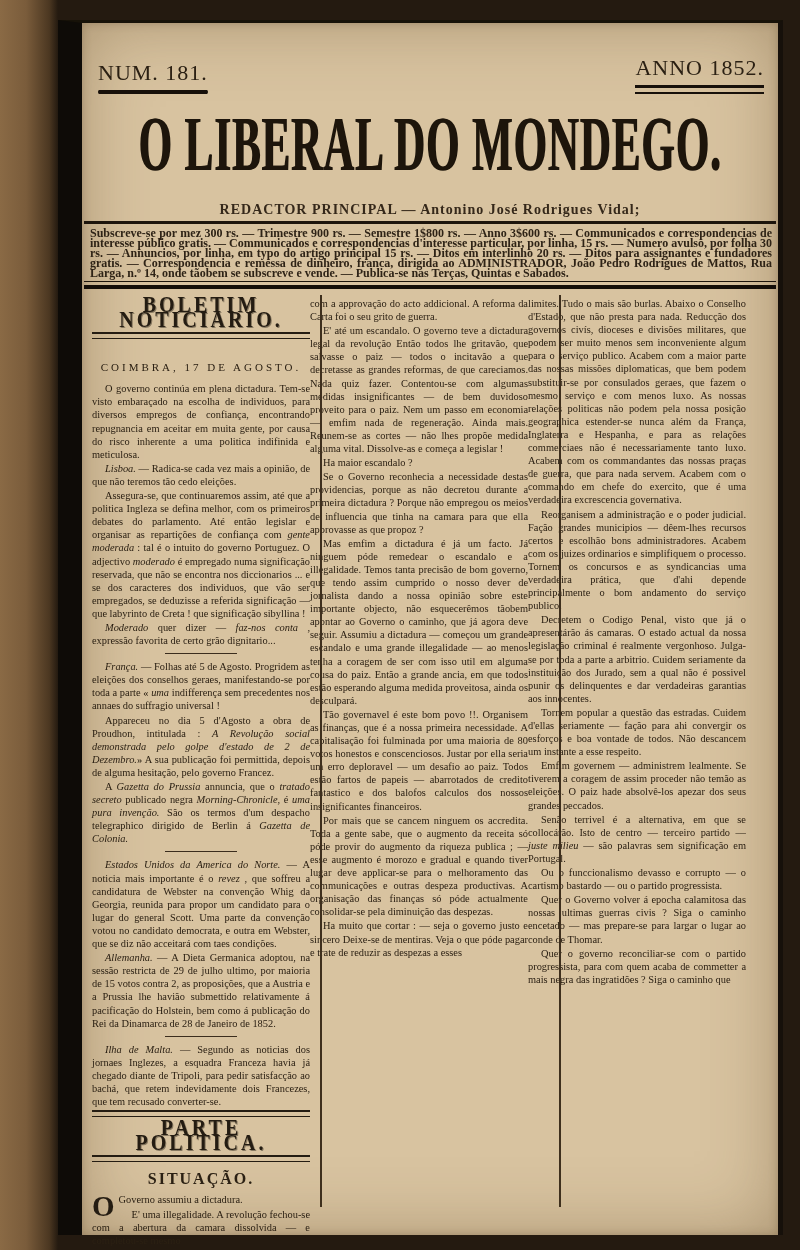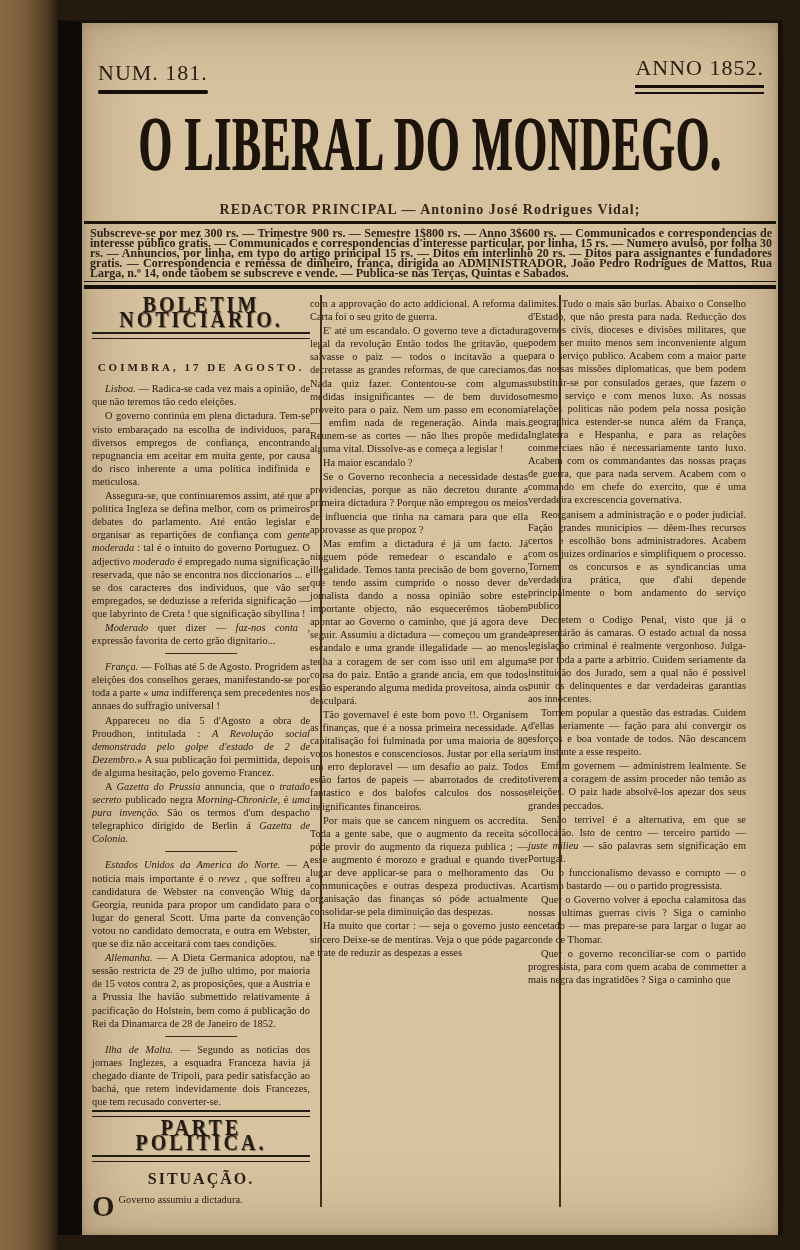--- a/index.html
+++ b/index.html
@@ -68,21 +68,21 @@
   .it{font-style:italic;}
   .orn-head{margin:2px 0 6px;text-align:center;}
   .orn-text{
     display:inline-block;font-size:20px;font-weight:bold;letter-spacing:3px;
     color:#241c12;text-shadow:1px 1px 0 rgba(36,28,18,0.45);
     transform:scaleY(1.15);transform-origin:center;
   }
   .dbl-rule{height:4px;border-top:2px solid #241c12;border-bottom:1px solid #241c12;margin-top:4px;}
   .dbl-rule.above{margin:0 0 5px;}
   .dateline{
-    text-align:center;font-size:11px;font-weight:bold;letter-spacing:3px;
+    text-align:center;font-size:11px;font-weight:normal;letter-spacing:3px;
     margin:22px 0 8px;text-indent:0;
   }
   .art-title{
     text-align:center;font-size:16px;font-weight:bold;letter-spacing:2px;
     margin:10px 0 8px;
   }
   .short-rule{width:72px;border-top:1.5px solid #3b2d1d;margin:6px auto 6px;}
   .dropcap{
     float:left;font-size:29px;line-height:24px;font-weight:bold;
     padding:1px 4px 0 0;color:#241c12;
@@ -114,36 +114,37 @@
     <div class="editor-line">REDACTOR PRINCIPAL — Antonino José Rodrigues Vidal;</div>
     <div class="rule-thin"></div>
 
     <div class="subscription">Subscreve-se por mez 300 rs. — Trimestre 900 rs. — Semestre 1$800 rs. — Anno 3$600 rs. — Communicados e correspondencias de interesse público gratis. — Communicados e correspondencias d'interesse particular, por linha, 15 rs. — Numero avulso, por folha 30 rs. — Annuncios, por linha, em typo do artigo principal 15 rs. — Ditos em interlinho 20 rs. — Ditos para assignantes e fundadores gratis. — Correspondencia e remessa de dinheiro, franca, dirigida ao ADMINISTRADOR, João Pedro Rodrigues de Mattos, Rua Larga, n.º 14, onde tãobem se subscreve e vende. — Publica-se nas Terças, Quintas e Sabados.</div>
     <div class="rule-heavy"></div>
 
     <div class="cols">
       <div class="col">
           <div class="orn-head"><span class="orn-text">BOLETIM NOTICIARIO.</span><div class="dbl-rule"></div></div>
           <div class="dateline">COIMBRA, 17 DE AGOSTO.</div>
+          <p><span>O governo continúa em plena dictadura. Tem-se visto embaraçado na escolha de individuos, para diversos empregos de confiança, encontrando repugnancia em aceitar em muita gente, por causa do risco inherente a uma politica indifinida e meticulosa.</span></p>
           <p><span class="it">Lisboa.</span><span> — Radica-se cada vez mais a opinião, de que não teremos tão cedo eleições.</span></p>
-          <p><span>O governo continúa em plena dictadura. Tem-se visto embaraçado na escolha de individuos, para diversos empregos de confiança, encontrando repugnancia em aceitar em muita gente, por causa do risco inherente a uma politica indifinida e meticulosa.</span></p>
           <p><span>Assegura-se, que continuaremos assim, até que a politica Ingleza se defina melhor, com os primeiros debates do parlamento. Até então legislar e organisar as repartições de confiança com </span><span class="it">gente moderada</span><span> : tal é o intuito do governo Portuguez. O adjectivo </span><span class="it">moderado</span><span> é empregado numa significação reservada, que não se encontra nos diccionarios ... e se dos caracteres dos individuos, que vão ser empregados, se deduzisse a referida significação — que labyrinto de Creta ! que significação sibyllina !</span></p>
           <p><span class="it">Moderado</span><span> quer dizer — </span><span class="it">faz-nos conta</span><span> , expressão favorita de certo grão dignitario...</span></p>
           <div class="short-rule"></div>
           <p><span class="it">França.</span><span> — Folhas até 5 de Agosto. Progridem as eleições dos conselhos geraes, manifestando-se por toda a parte « </span><span class="it">uma</span><span> indifferença sem precedentes nos annaes do suffragio universal !</span></p>
           <p><span>Appareceu no dia 5 d'Agosto a obra de Proudhon, intitulada : </span><span class="it">A Revolução social demonstrada pelo golpe d'estado de 2 de Dezembro.</span><span>» A sua publicação foi permittida, depois de alguma hesitação, pelo governo Francez.</span></p>
           <p><span>A </span><span class="it">Gazetta do Prussia</span><span> annuncia, que o </span><span class="it">tratado secreto</span><span> publicado negra </span><span class="it">Morning-Chronicle</span><span>, é </span><span class="it">uma pura invenção.</span><span> São os termos d'um despacho telegraphico dirigido de Berlin á </span><span class="it">Gazetta de Colonia.</span></p>
           <div class="short-rule"></div>
           <p><span class="it">Estados Unidos da America do Norte.</span><span> — A noticia mais importante é o </span><span class="it">revez</span><span> , que soffreu a candidatura de Webster na convenção Whig da Georgia, reunida para propor um candidato para o lugar do general Scott. Uma parte da convenção votou no candidato democrata, e outra em Webster, que se diz não acceitará com taes condições.</span></p>
           <p><span class="it">Allemanha.</span><span> — A Dieta Germanica adoptou, na sessão restricta de 29 de julho ultimo, por maioria de 15 votos contra 2, as proposições, que a Austria e a Prussia lhe havião submettido relativamente á pacificação do Holstein, bem como á publicação do Rei da Dinamarca de 28 de Janeiro de 1852.</span></p>
           <div class="short-rule"></div>
           <p><span class="it">Ilha de Malta.</span><span> — Segundo as noticias dos jornaes Inglezes, a esquadra Franceza havia já chegado diante de Tripoli, para pedir satisfacção ao bachá, que retem indevidamente dois Francezes, que tem recusado converter-se.</span></p>
           <div class="orn-head"><div class="dbl-rule above"></div><span class="orn-text">PARTE POLITICA.</span><div class="dbl-rule"></div></div>
           <div class="art-title">SITUAÇÃO.</div>
           <p class="noindent"><span class="dropcap">O</span><span> Governo assumiu a dictadura.</span></p>
+          <p><span>E' uma illegalidade. A revolução fechou-se com a abertura da camara dissolvida — e completou-se mesmo</span></p>
         </div>
       <div class="col">
           <p class="noindent"><span>com a approvação do acto addicional. A reforma da Carta foi o seu grito de guerra.</span></p>
           <p><span>E' até um escandalo. O governo teve a dictadura legal da revolução Então todos lhe gritavão, que salvasse o paiz — todos o incitavão a que decretasse as grandes reformas, de que careciamos. Nada quiz fazer. Contentou-se com algumas medidas insignificantes — de bem duvidoso proveito para o paiz. Nem um passo em economia — emfim nada de regeneração. Ainda mais. Reunem-se as cortes — não lhes propõe medida alguma vital. Dissolve-as e começa a legislar !</span></p>
           <p><span>Ha maior escandalo ?</span></p>
           <p><span>Se o Governo reconhecia a necessidade destas providencias, porque as não decretou durante a primeira dictadura ? Porque não empregou os meios de influencia que tinha na camara para que ella approvasse as que propoz ?</span></p>
           <p><span>Mas emfim a dictadura é já um facto. Já ninguem póde remedear o escandalo e a illegalidade. Temos tanta precisão de bom governo, que tendo assim cumprido o nosso dever de jornalista dando a nossa opinião sobre este importante objecto, não esquecerêmos tãobem apontar ao Governo o caminho, que já agora deve seguir. Assumiu a dictadura — começou um grande escandalo e uma grande illegalidade — ao menos tenha a coragem de ser com isso util em alguma cousa do paiz. Então a grande ancia, em que todos estão esperando alguma medida proveitosa, ainda os desculpará.</span></p>
           <p><span>Tão governavel é este bom povo !!. Organisem as finanças, que é a nossa primeira necessidade. A capitalisação foi fulminada por uma maioria de 80 votos honestos e conscenciosos. Justar por ella seria um erro deploravel — um desafio ao paiz. Todos estão fartos de papeis — abarrotados de credito fantastico e dos balofos calculos dos nossos insignificantes financeiros.</span></p>
           <p><span>Por mais que se cancem ninguem os accredita. Toda a gente sabe, que o augmento da receita só póde provir do augmento da riqueza publica ; — esse augmento é morozo e gradual e quando tiver lugar deve applicar-se para o melhoramento das communicações e outras despeza productivas. A organisação das finanças só póde actualmente consolidar-se pela diminuição das despezas.</span></p>
           <p><span>Ha muito que cortar : — seja o governo justo e sincero Deixe-se de mentiras. Veja o que póde pagar e trate de reduzir as despezas a esses</span></p>

